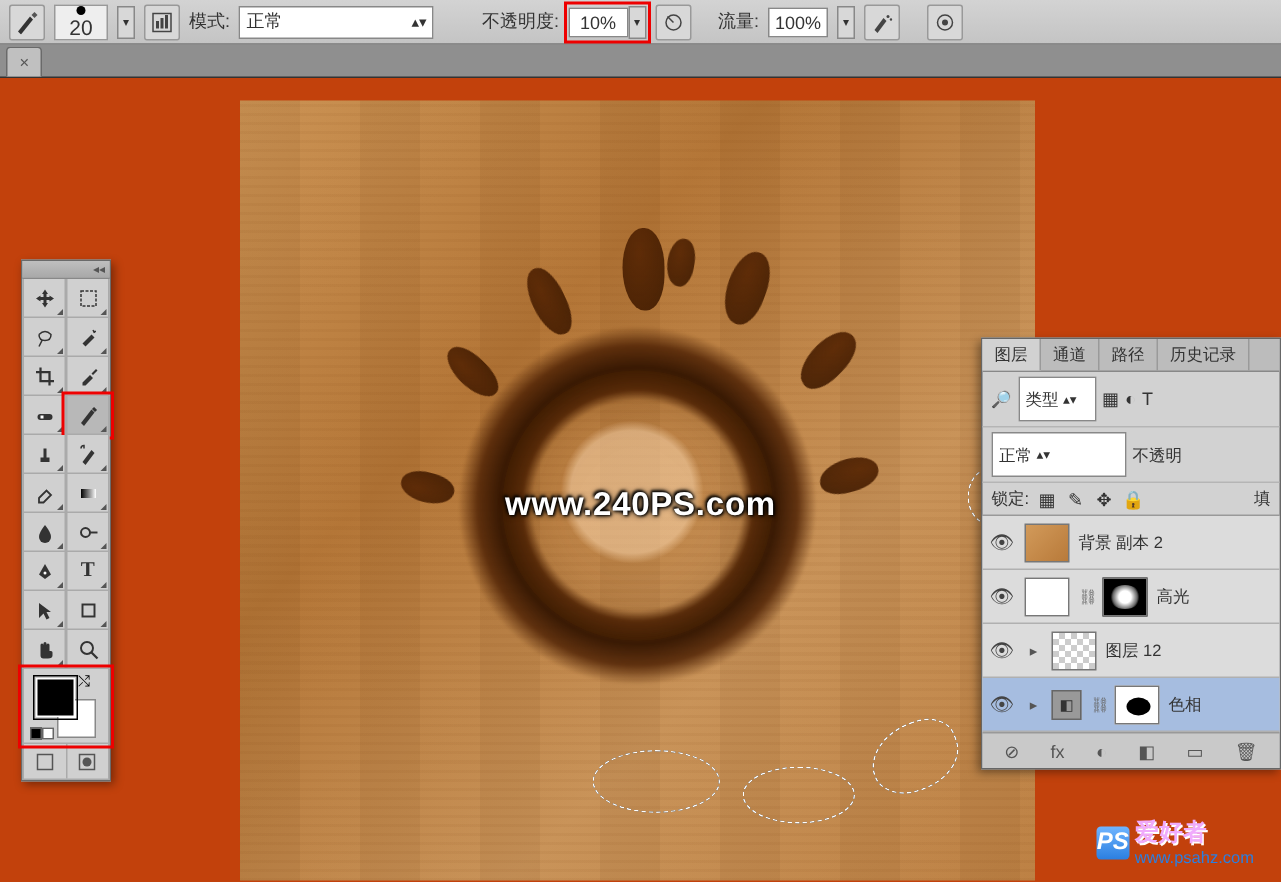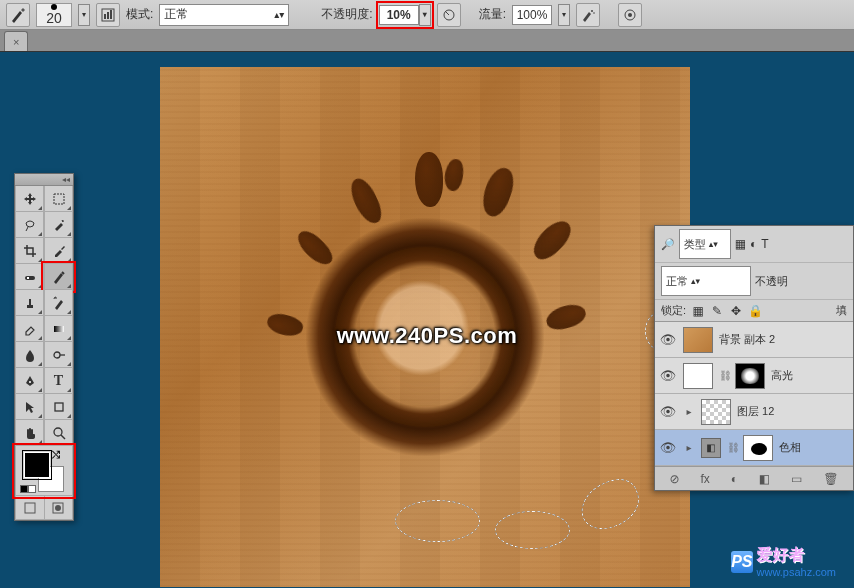--- a/index.html
+++ b/index.html
@@ -7,28 +7,28 @@
 
   .optbar { height: 30px; background: linear-gradient(#d3d3d3,#c4c4c4); border-bottom: 1px solid #8a8a8a; display: flex; align-items: center; padding: 0 6px; gap: 6px; font-size: 12px; color: #333; }
   .optbar .tool-ico { width: 24px; height: 24px; border: 1px solid #999; background:#d8d8d8; display:flex; align-items:center; justify-content:center; border-radius:2px; }
   .brush-sample { width: 36px; height: 24px; border: 1px solid #999; background:#eee; display:flex; flex-direction:column; align-items:center; justify-content:center; font-size:14px; }
   .brush-sample .dot { width:6px; height:6px; border-radius:50%; background:#000; }
   .drop { width:12px; height:22px; border:1px solid #888; display:flex; align-items:center; justify-content:center; background:#d8d8d8; font-size:8px; }
   .icon-btn { width:24px; height:24px; border:1px solid #999; background:#d8d8d8; display:flex; align-items:center; justify-content:center; border-radius:2px; }
   .mode-sel { width:130px; height:22px; border:1px solid #888; background:#fff; display:flex; align-items:center; padding:0 4px; justify-content:space-between; }
   .mode-sel span.arr { font-size:10px; }
   .num-in { width:40px; height:20px; border:1px solid #888; background:#fff; display:flex; align-items:center; justify-content:center; }
-  .hl-red { outline:2px solid #e00; outline-offset:1px;font-weight:bold; }
+  .hl-red { outline:2px solid #e00; outline-offset:1px; }
   .opac-group { display:flex; align-items:center; gap:0; }
 
   .tabbar { height:22px; background:#8f8f8f; display:flex; align-items:flex-end; border-bottom:1px solid #333; }
   .tab { height:20px; background:#c0c0c0; border:1px solid #6a6a6a; border-bottom:none; padding:0 8px; font-size:11px; color:#222; display:flex; align-items:center; gap:6px; border-radius:3px 3px 0 0; margin-left:4px; }
   .tab .close-x { font-size:11px; color:#555; }
 
-  .canvas-area { position:absolute; left:0; right:0; top:52px; bottom:0; background:#0c4a6e; }
+  .canvas-area { position:absolute; left:0; right:0; top:52px; bottom:0; background:#c2410c; }
   .wood { position:absolute; left:160px; top:15px; width:530px; height:520px;
     background:
       repeating-linear-gradient(0deg, rgba(120,60,10,0.06) 0 2px, transparent 2px 6px),
       repeating-linear-gradient(90deg, rgba(90,40,0,0.12) 0 40px, rgba(130,70,20,0.08) 40px 80px),
       linear-gradient(135deg, #d29a5a, #b87a3a, #cf9a5f, #c28648);
     overflow:hidden;
   }
   .splash { position:absolute; left:50%; top:52%; transform:translate(-50%,-50%); width:360px; height:360px; }
   .ring-outer { position:absolute; inset:50px; border-radius:50%;
     background: radial-gradient(circle at 50% 50%, transparent 38%, rgba(80,35,5,0.9) 42%, rgba(50,20,0,0.95) 50%, rgba(80,35,5,0.85) 58%, transparent 65%);
@@ -358,20 +358,26 @@
           <svg width="12" height="12">
             <rect x="1" y="1" width="10" height="10" fill="none" stroke="#555"></rect>
             <circle cx="6" cy="6" r="3" fill="#555"></circle>
           </svg>
         </div>
     </div>
   </div>
 </div>
 
 <div class="layers-panel">
+  <div class="lp-tabs">
+    <div class="active">图层</div>
+    <div>通道</div>
+    <div>路径</div>
+    <div>历史记录</div>
+  </div>
   <div class="lp-row">
     <span>🔎</span>
     <div class="lp-sel" style="width:52px">
       <span>类型</span>
         <span class="arr">▴▾</span>
     </div>
     <div class="type-icons">
       <span>▦</span>
       <span>◐</span>
       <span>T</span>

